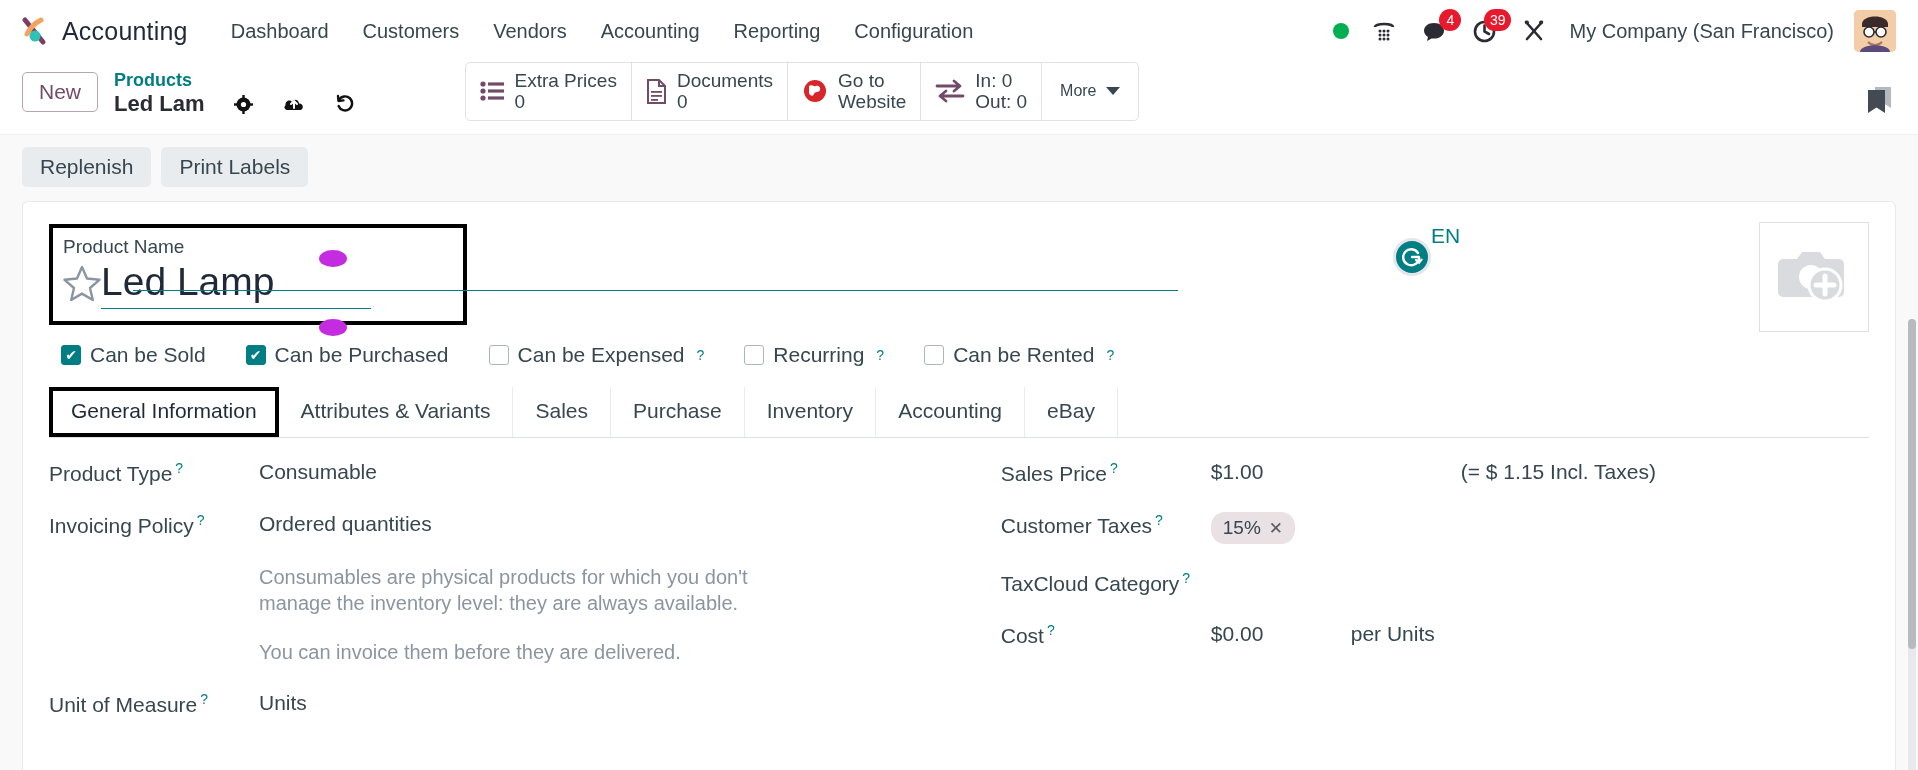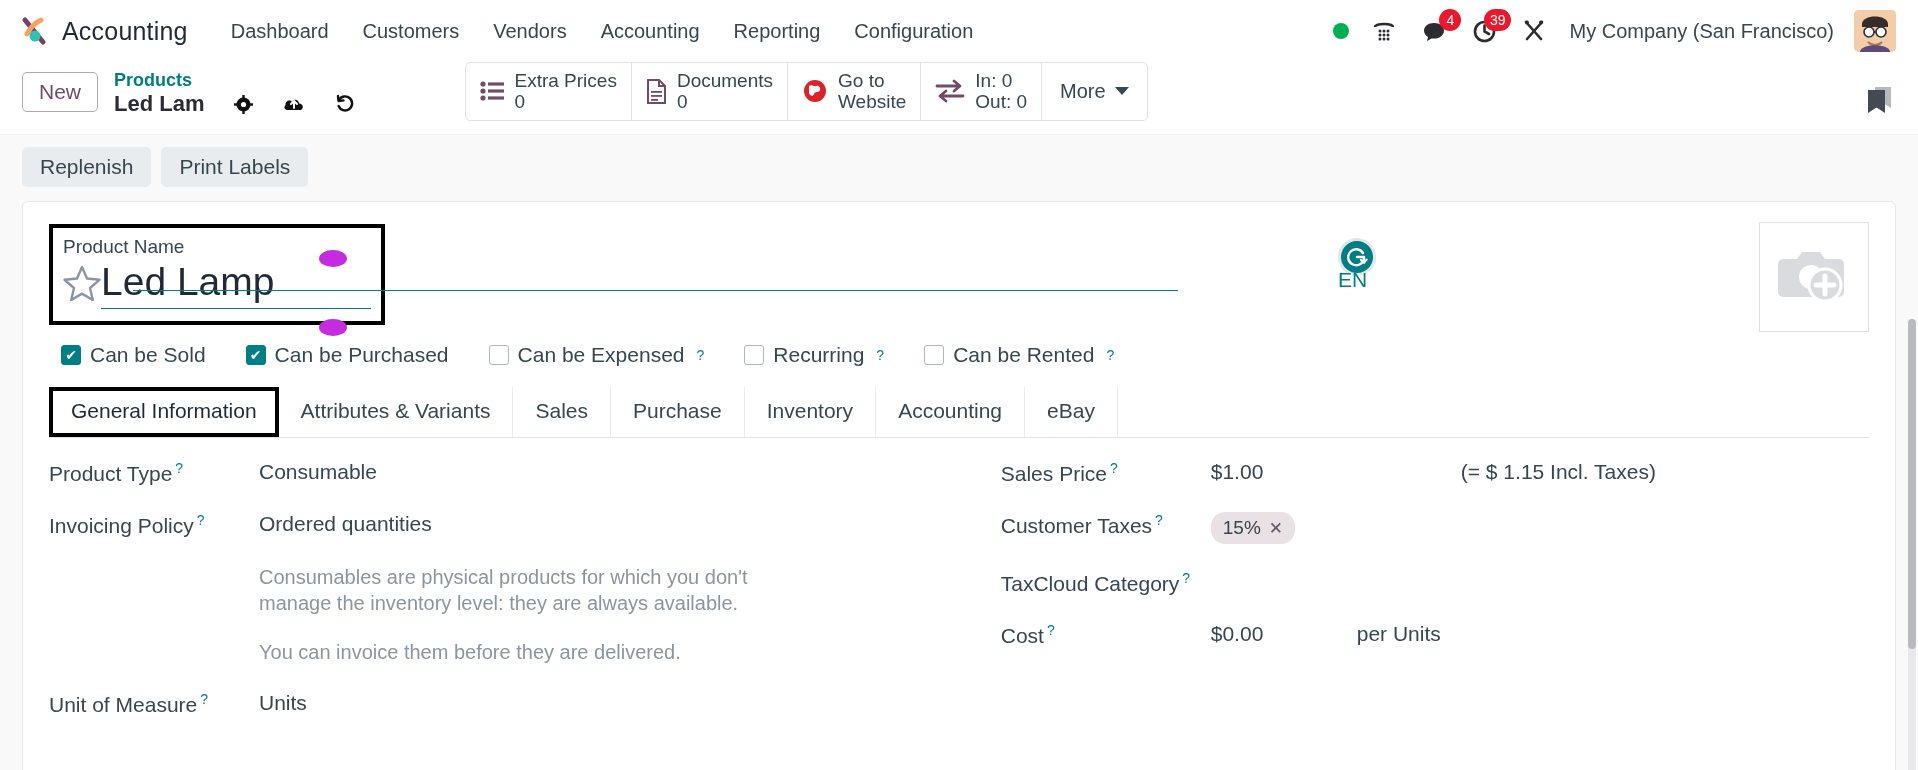--- a/index.html
+++ b/index.html
@@ -77,21 +77,21 @@
     padding: 7px 14px; border-right: 1px solid #dee2e6;
     cursor: pointer; min-height: 52px;
   }
   .stat-btn:last-child { border-right: none; }
   .stat-ico { color: #714b67; display: flex; align-items: center; }
   .stat-txt { display: flex; flex-direction: column; line-height: 1.12; }
   .stat-l1 { font-size: 19px; color: #37474f; white-space: nowrap;}
   .stat-l2 { font-size: 19px; color: #37474f; white-space: nowrap;}
   .more-btn {
     display: flex; align-items: center; gap: 9px;
-    padding: 7px 18px; cursor: pointer; font-size: 20px; color: #37474f;
+    padding: 7px 18px; cursor: pointer; font-size: 16px; color: #37474f;
   }
   .caret { width: 0; height: 0; border-left: 7px solid transparent; border-right: 7px solid transparent; border-top: 8px solid #37474f; }
 
   .bookmark-ico { position: absolute; right: 24px; top: 22px; cursor: pointer; }
 
   
   .action-bar {
     background: #f9f9f9;
     padding: 12px 22px 14px 22px;
     display: flex; gap: 10px; align-items: center;
@@ -111,33 +111,33 @@
     position: relative;
   }
   .sheet {
     background: #fff; border: 1px solid #e7e9ed; border-radius: 6px;
     height: 100%; padding: 22px 26px 0 26px; position: relative; overflow: hidden;
   }
 
   
   .title-block { display: flex; align-items: flex-start; }
   .title-left { position: relative; }
-  .hl-box { border: 4px solid #000; padding: 8px 10px 12px 10px; width: 336px; }
+  .hl-box { border: 4px solid #000; padding: 8px 10px 12px 10px; width: 418px; }
   .field-label-top { font-size: 19px; color: #37474f; margin-bottom: 2px; display:block;}
   .name-row { display: flex; align-items: center; }
   .star-ico { cursor: pointer; color: #8b95a1; }
   .name-input {
     font-size: 39px; color: #1f2937; border: none; outline: none;
     border-bottom: 1px solid #017e84; background: transparent;
     width: 270px; padding: 0 0 4px 0; font-family: "Liberation Sans", sans-serif;
   }
 
   .translate-wrap {
-    display: flex; align-items: flex-start; gap: 6px;
-    position: absolute; left: 1315px; top: 36px; flex-direction: column;
+    display: flex; align-items: flex-start; 
+    position: absolute; left: 1370px; top: 36px;
   }
   .g-circle {
     width: 38px; height: 38px; border-radius: 50%;
     background: #017e84; color: #fff; display: flex; align-items: center; justify-content: center;
     font-size: 24px; border: 3px solid #e4e6e9; cursor: pointer;
   }
   .lang-code { font-size: 21px; color: #017e84; cursor: pointer; margin-top: -14px;}
   .name-underline {
     position: absolute; left: 110px; top: 88px; width: 1045px; height: 1px; background: #017e84;
   }
@@ -538,21 +538,21 @@
           </span>
           <span class="fvalue"></span>
         </div>
 
 
         <div class="frow">
           <span class="flabel">
             <span>Cost</span><span class="qmark">?</span>
           </span>
           <span class="fvalue num">$0.00</span>
-          <span class="fhint" style="margin-left:16px;">per Units</span>
+          <span class="fhint" style="margin-left:10px;">per Units</span>
         </div>
       </div>
     </div>
   </div>
 
   <div class="page-scroll">
     <div class="thumb"></div>
   </div>
 </div>
 

